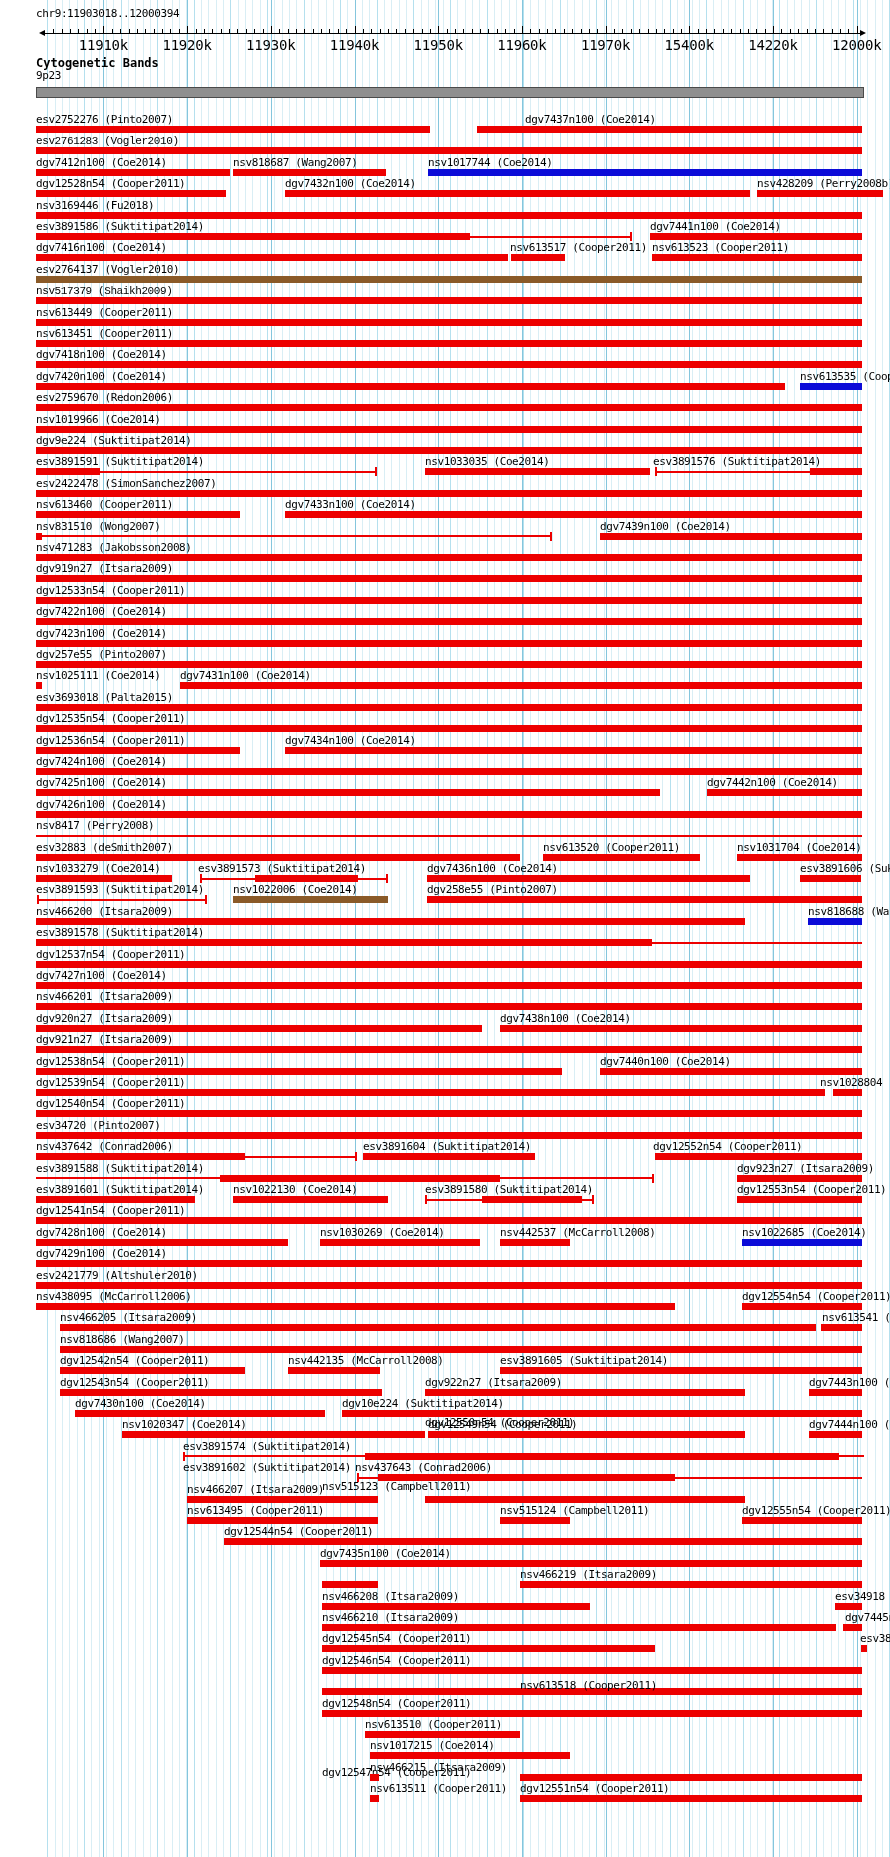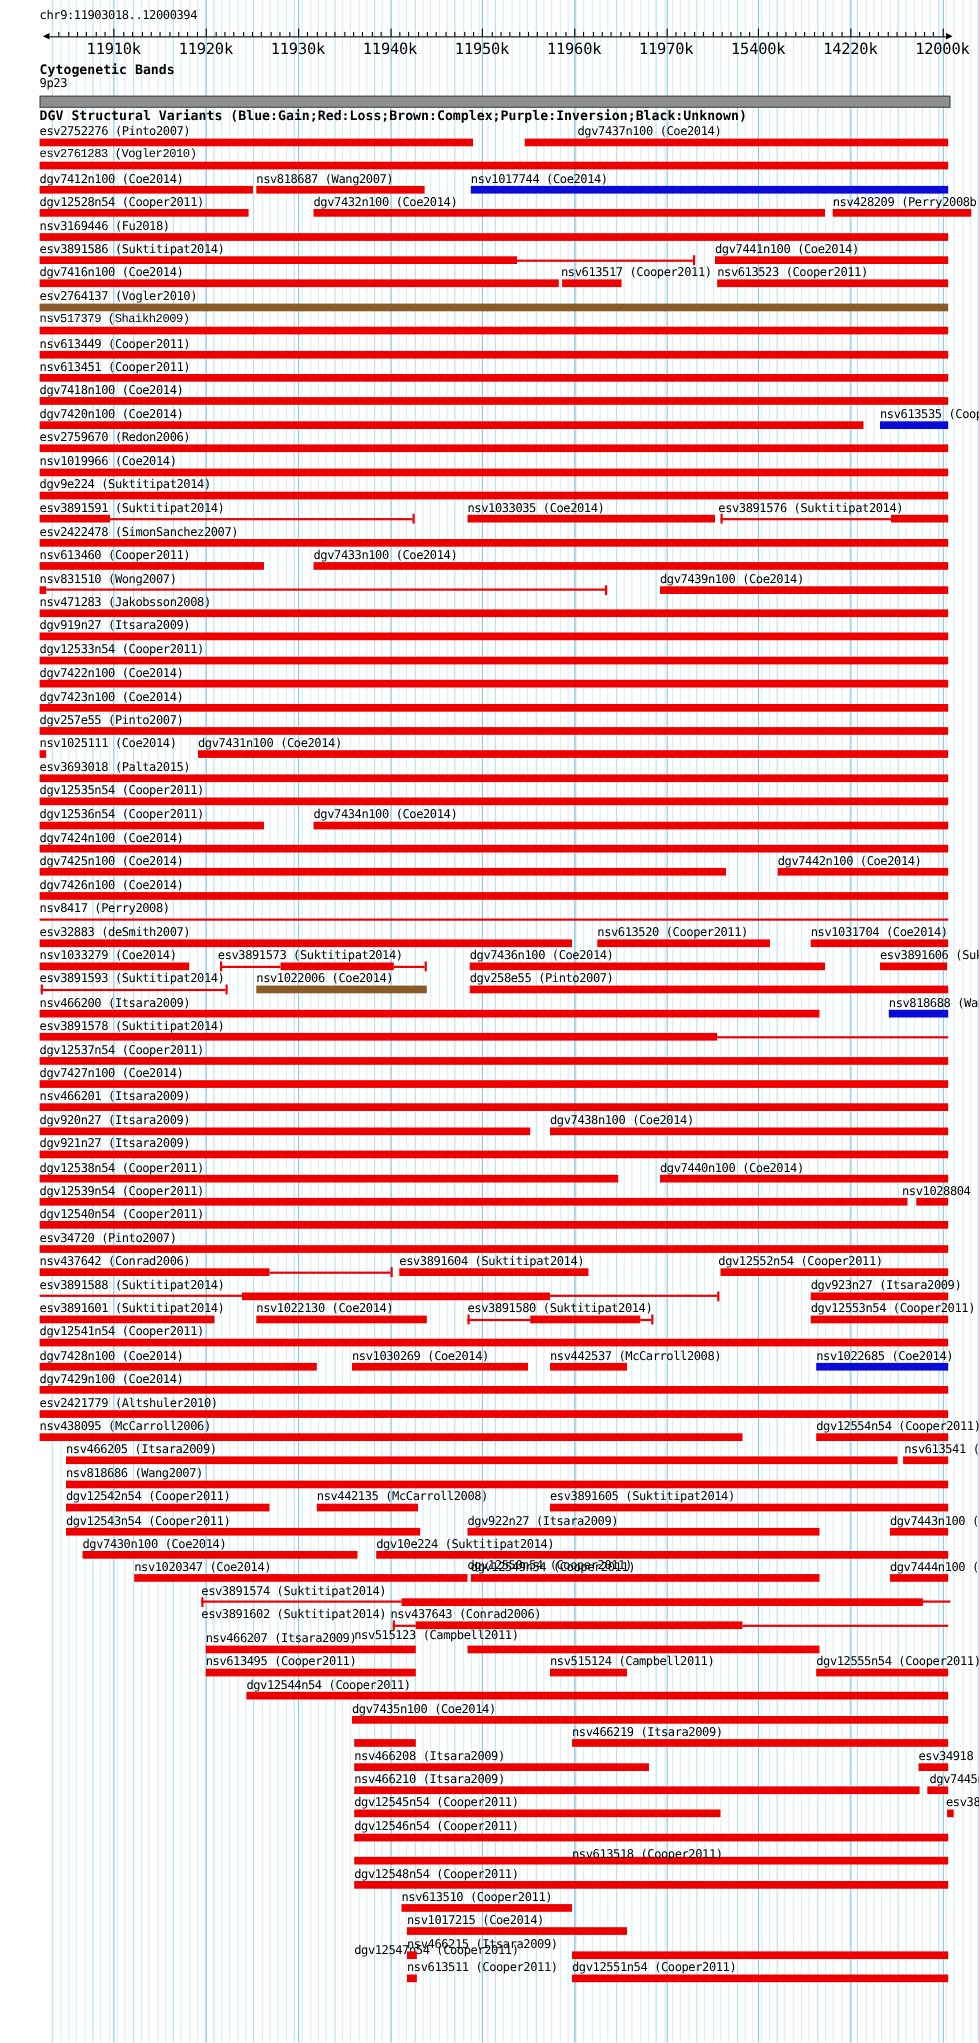--- a/index.html
+++ b/index.html
@@ -265,21 +265,20 @@
       <div class="ticklabel" style="left: 605.6px; top: 37px;">11970k</div>
       <div class="ticklabel" style="left: 689.3px; top: 37px;">15400k</div>
       <div class="ticklabel" style="left: 773px; top: 37px;">14220k</div>
       <div class="ticklabel" style="left: 856.7px; top: 37px;">12000k</div>
     </div>
 
   <div class="boldlbl" style="left:36px;top:57px;">Cytogenetic Bands</div>
   <div class="lbl" style="left:36px;top:70px;">9p23</div>
   <div id="cytoband-bar" style="left: 36px; top: 87px; width: 826px; height: 9px; background: rgb(143, 143, 143);"></div>
 
-  <div class="boldlbl" style="left:36px;top:99px;">DGV Structural Variants (Blue:Gain;Red:Loss;Brown:Complex;Purple:Inversion;Black:Unknown)</div>
 
   <div id="variants">
       <div class="lbl" style="left: 36px; top: 114px;">esv2752276 (Pinto2007)</div>
       <div class="bar" style="left: 36px; top: 126px; width: 394px; background: rgb(237, 0, 0);"></div>
       <div class="lbl" style="left: 477px; top: 114px; margin-left: 48px;">dgv7437n100 (Coe2014)</div>
       <div class="bar" style="left: 477px; top: 126px; width: 385px; background: rgb(237, 0, 0);"></div>
       <div class="lbl" style="left: 36px; top: 135.4px; font-family: Liberation Mono, monospace;">esv2761283 (Vogler2010)</div>
       <div class="bar" style="left: 36px; top: 147.4px; width: 826px; background: rgb(237, 0, 0);"></div>
       <div class="lbl" style="left: 36px; top: 156.8px;">dgv7412n100 (Coe2014)</div>
       <div class="bar" style="left: 36px; top: 168.8px; width: 194px; background: rgb(237, 0, 0);"></div>

